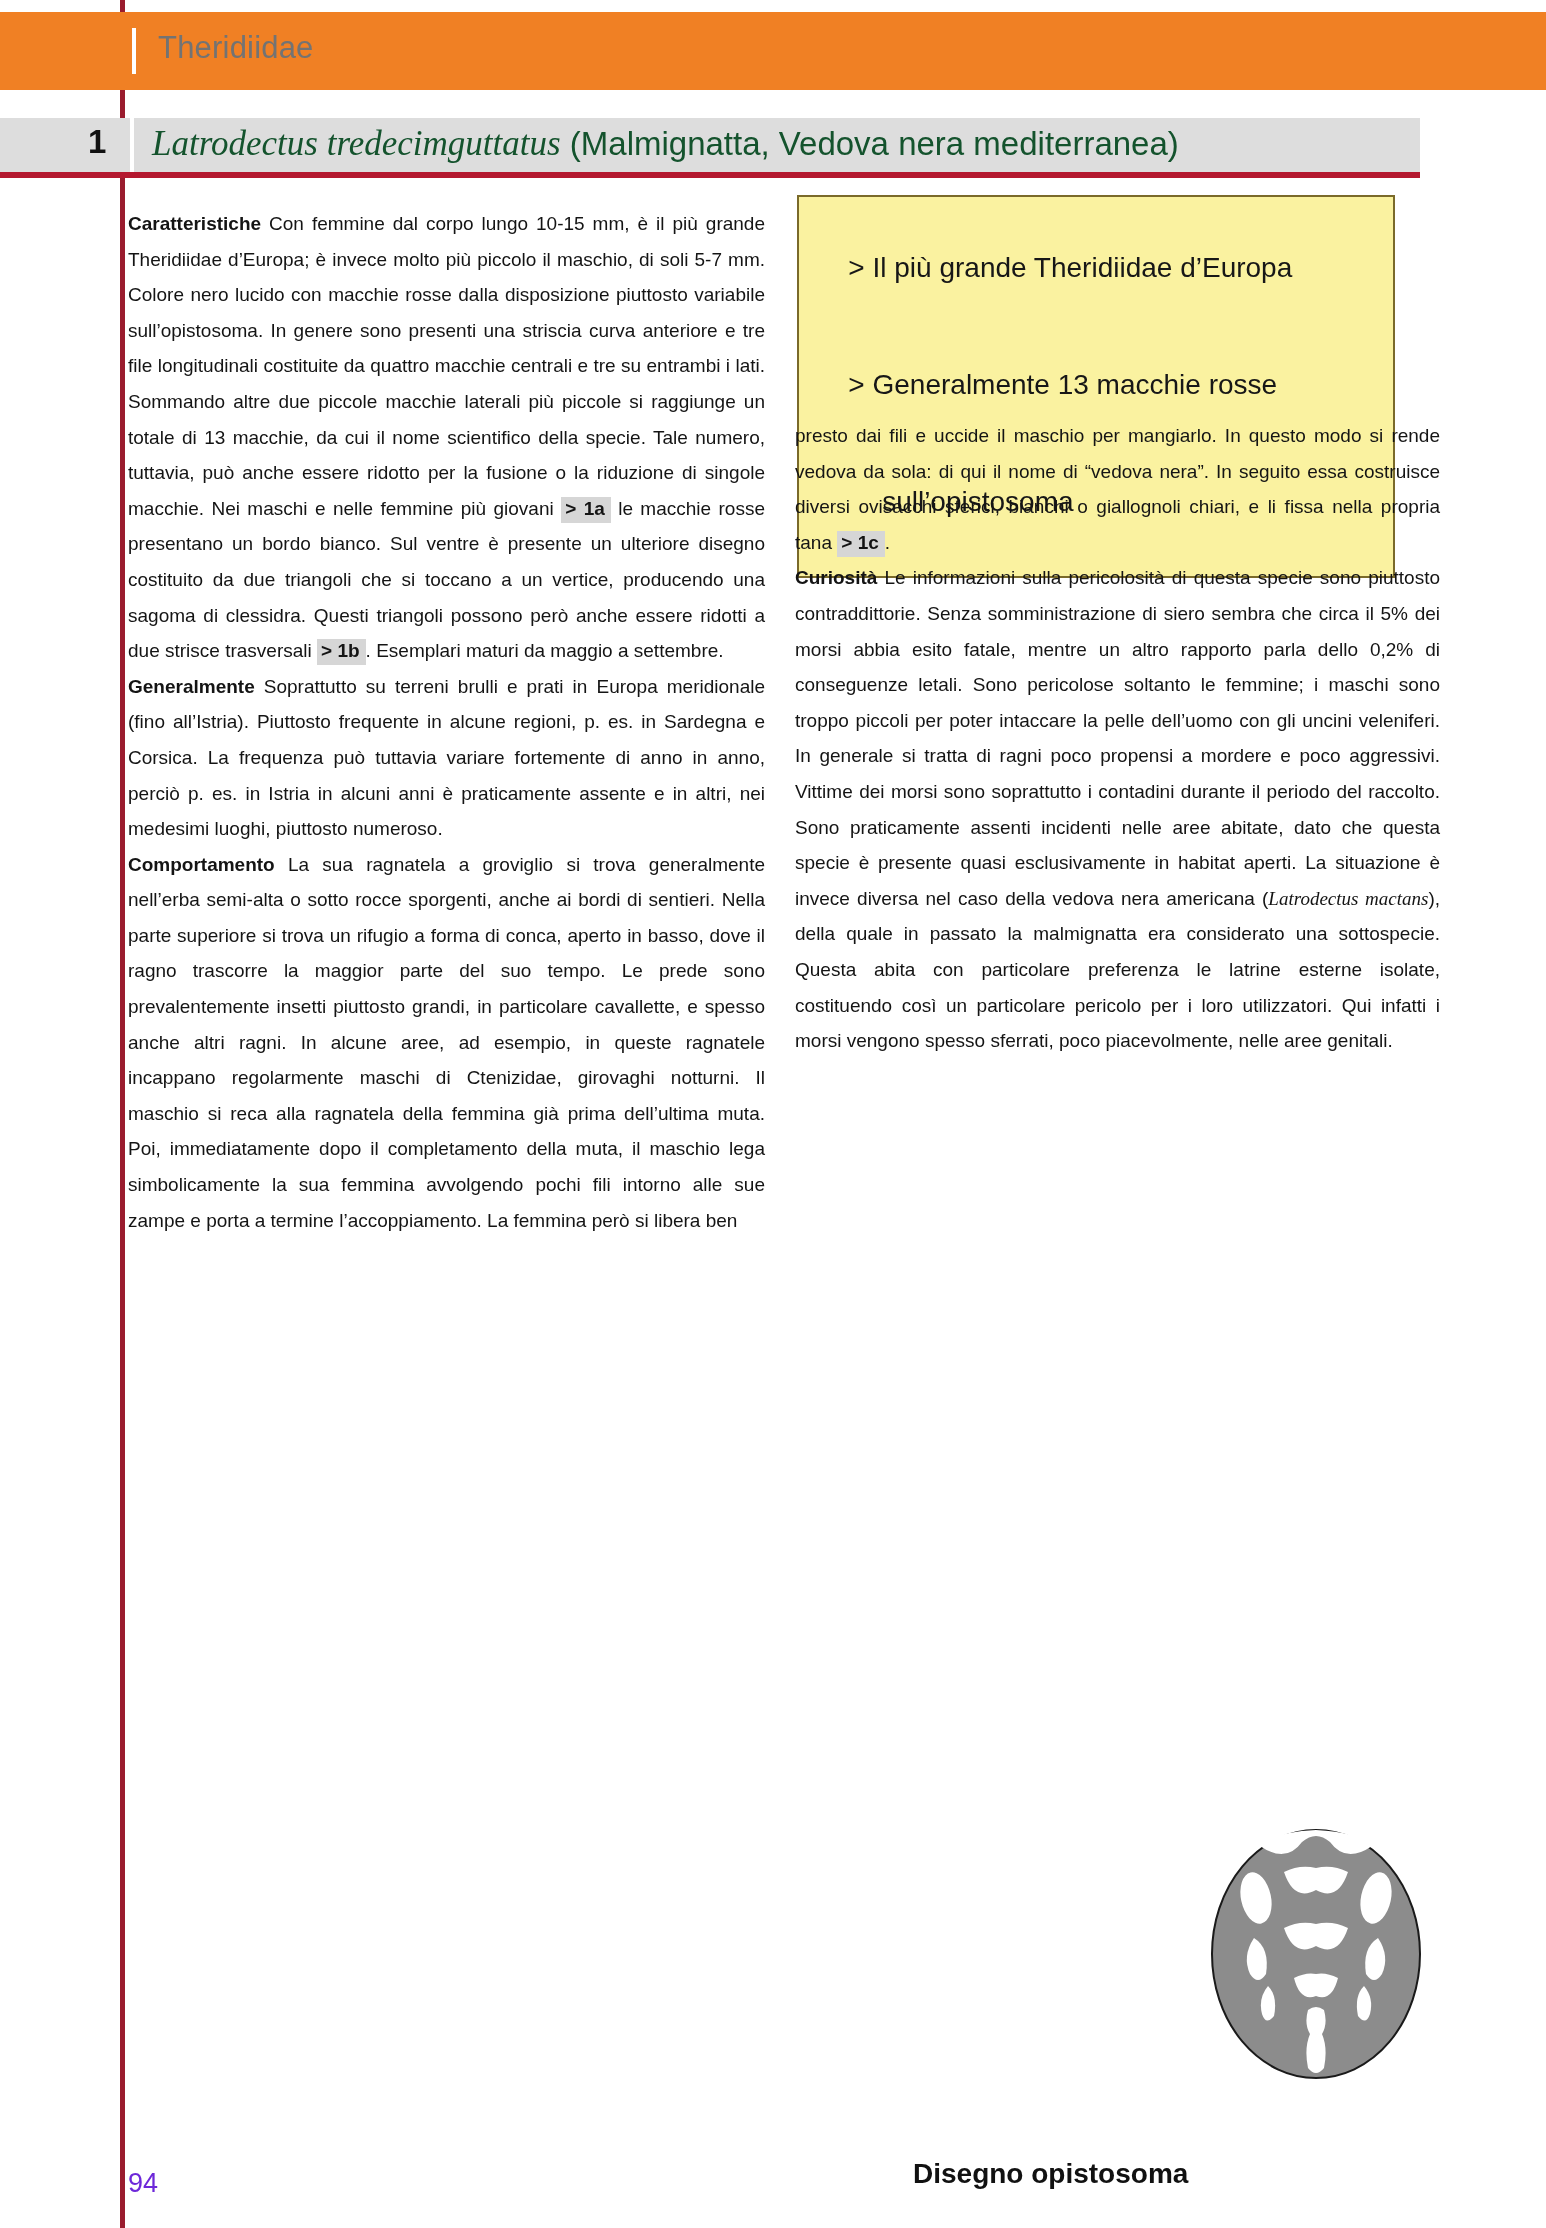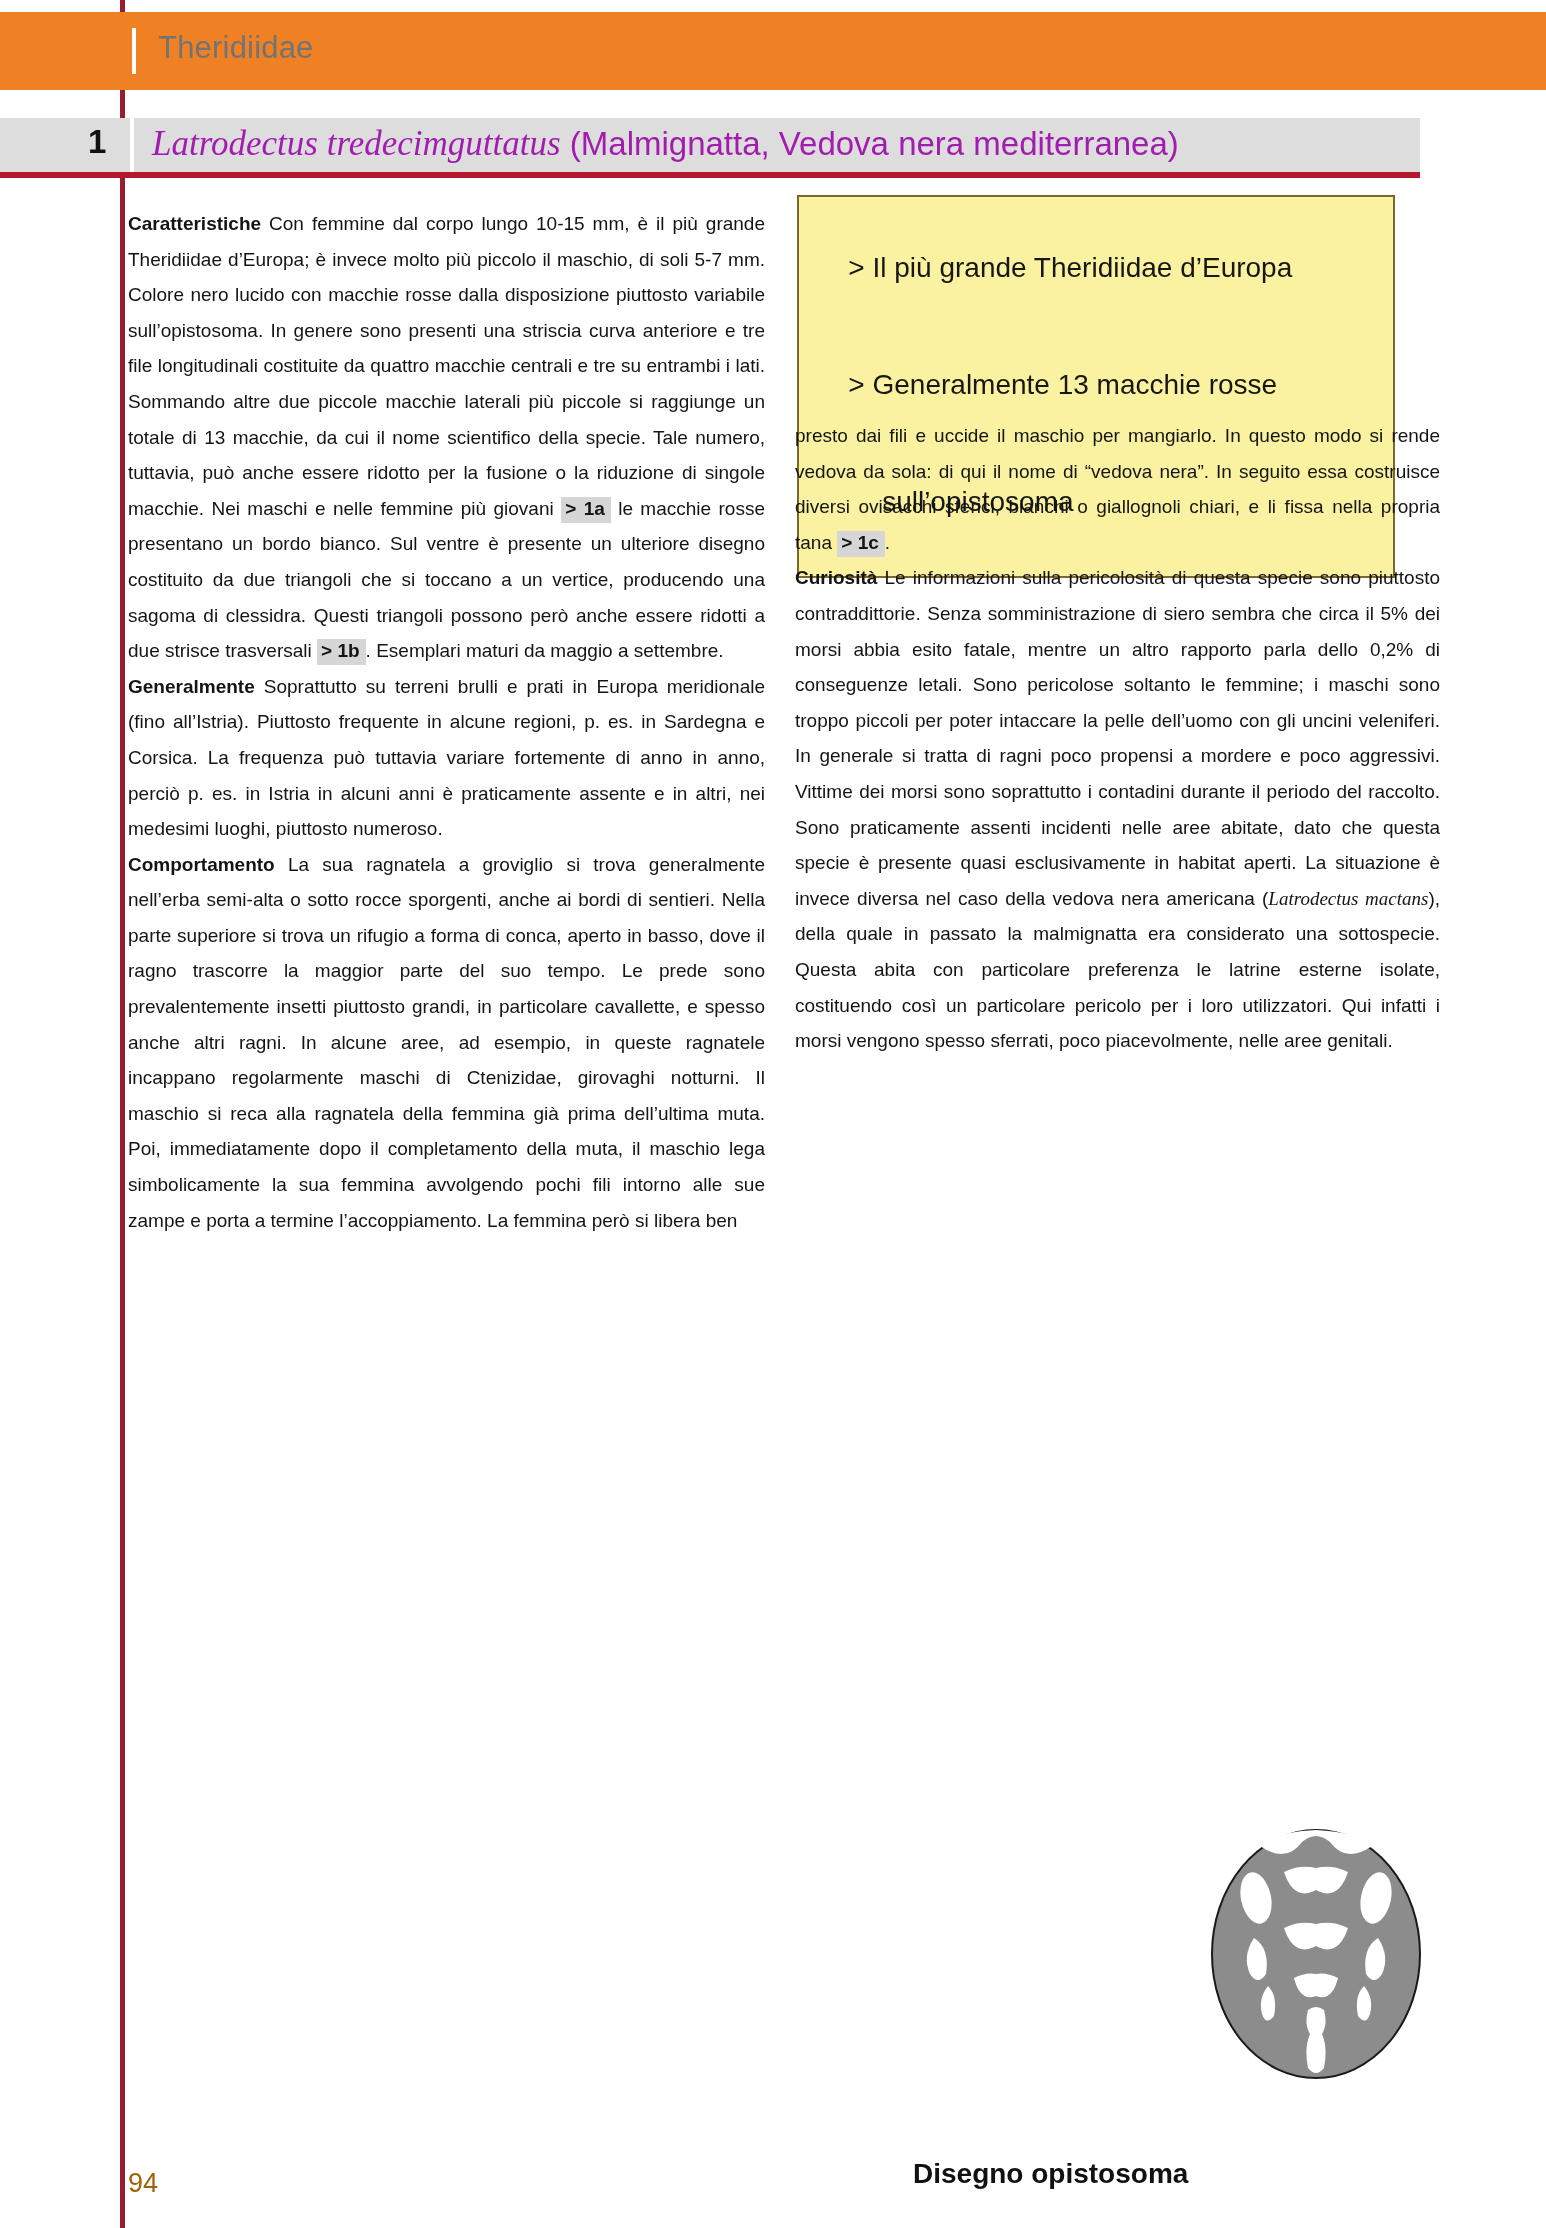--- a/index.html
+++ b/index.html
@@ -85,21 +85,21 @@
     width: 4px;
     height: 54px;
     background: #ffffff;
   }
   .species-title {
     position: absolute;
     left: 152px;
     top: 124px;
     font-size: 33px;
     white-space: nowrap;
-    color: #a21caf;
+    color: #14532d;
   }
   .species-title .sci {
     font-family: "Liberation Serif", serif;
     font-style: italic;
     font-size: 35px;
   }
 
   
   .col {
     position: absolute;
@@ -166,21 +166,21 @@
     color: #111111;
     white-space: nowrap;
   }
 
   
   .page-number {
     position: absolute;
     left: 128px;
     top: 2168px;
     font-size: 27px;
-    color: #a16207;
+    color: #6d28d9;
   }
 </style>
 </head>
 <body>
 
 <div class="spine-rule"></div>
 
 <div class="family-band"></div>
 <div class="family-tick"></div>
 <div class="family-name">Theridiidae</div>

